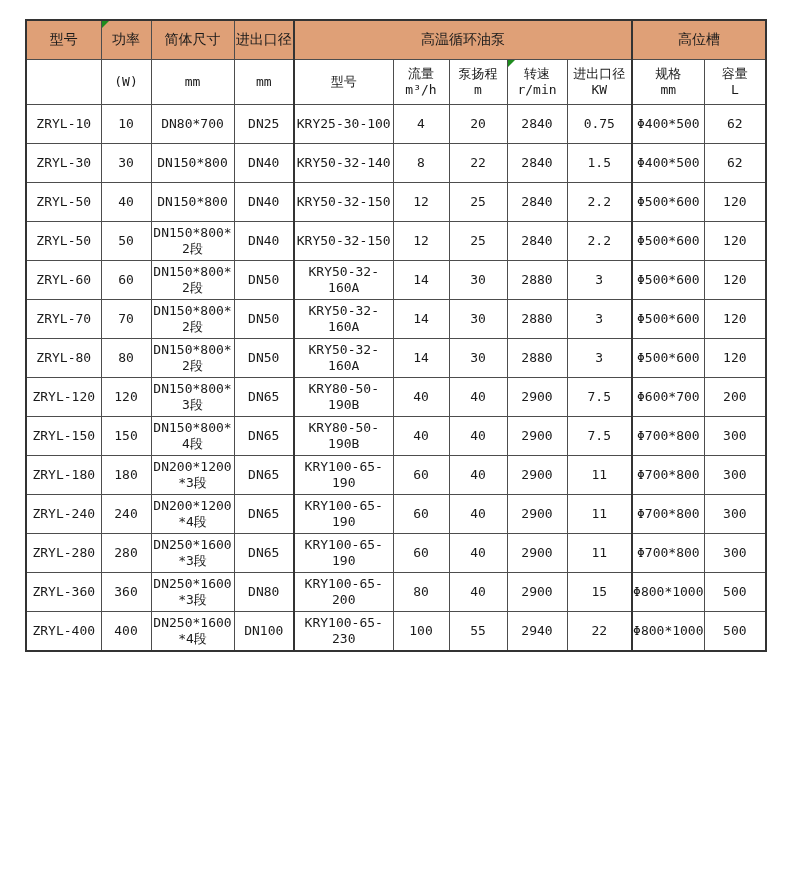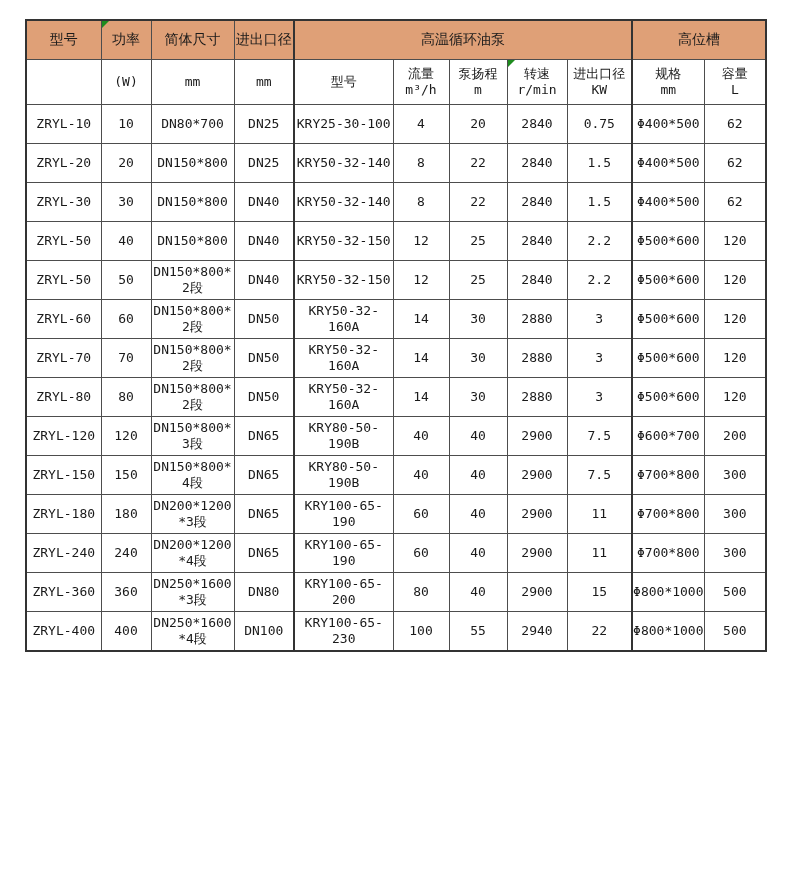--- a/index.html
+++ b/index.html
@@ -115,33 +115,20 @@
           <td class="thick-right">DN25</td>
           <td>KRY25-30-100</td>
           <td>4</td>
           <td>20</td>
           <td>2840</td>
           <td class="thick-right">0.75</td>
           <td>Φ400*500</td>
           <td>62</td>
         </tr>
         <tr>
-          <td>ZRYL-20</td>
-          <td>20</td>
-          <td>DN150*800</td>
-          <td class="thick-right">DN25</td>
-          <td>KRY50-32-140</td>
-          <td>8</td>
-          <td>22</td>
-          <td>2840</td>
-          <td class="thick-right">1.5</td>
-          <td>Φ400*500</td>
-          <td>62</td>
-        </tr>
-        <tr>
           <td>ZRYL-30</td>
           <td>30</td>
           <td>DN150*800</td>
           <td class="thick-right">DN40</td>
           <td>KRY50-32-140</td>
           <td>8</td>
           <td>22</td>
           <td>2840</td>
           <td class="thick-right">1.5</td>
           <td>Φ400*500</td>
@@ -273,20 +260,35 @@
           <td>KRY100-65-
 190</td>
           <td>60</td>
           <td>40</td>
           <td>2900</td>
           <td class="thick-right">11</td>
           <td>Φ700*800</td>
           <td>300</td>
         </tr>
         <tr>
+          <td>ZRYL-280</td>
+          <td>280</td>
+          <td>DN250*1600
+*3段</td>
+          <td class="thick-right">DN65</td>
+          <td>KRY100-65-
+190</td>
+          <td>60</td>
+          <td>40</td>
+          <td>2900</td>
+          <td class="thick-right">11</td>
+          <td>Φ700*800</td>
+          <td>300</td>
+        </tr>
+        <tr>
           <td>ZRYL-360</td>
           <td>360</td>
           <td>DN250*1600
 *3段</td>
           <td class="thick-right">DN80</td>
           <td>KRY100-65-
 200</td>
           <td>80</td>
           <td>40</td>
           <td>2900</td>

